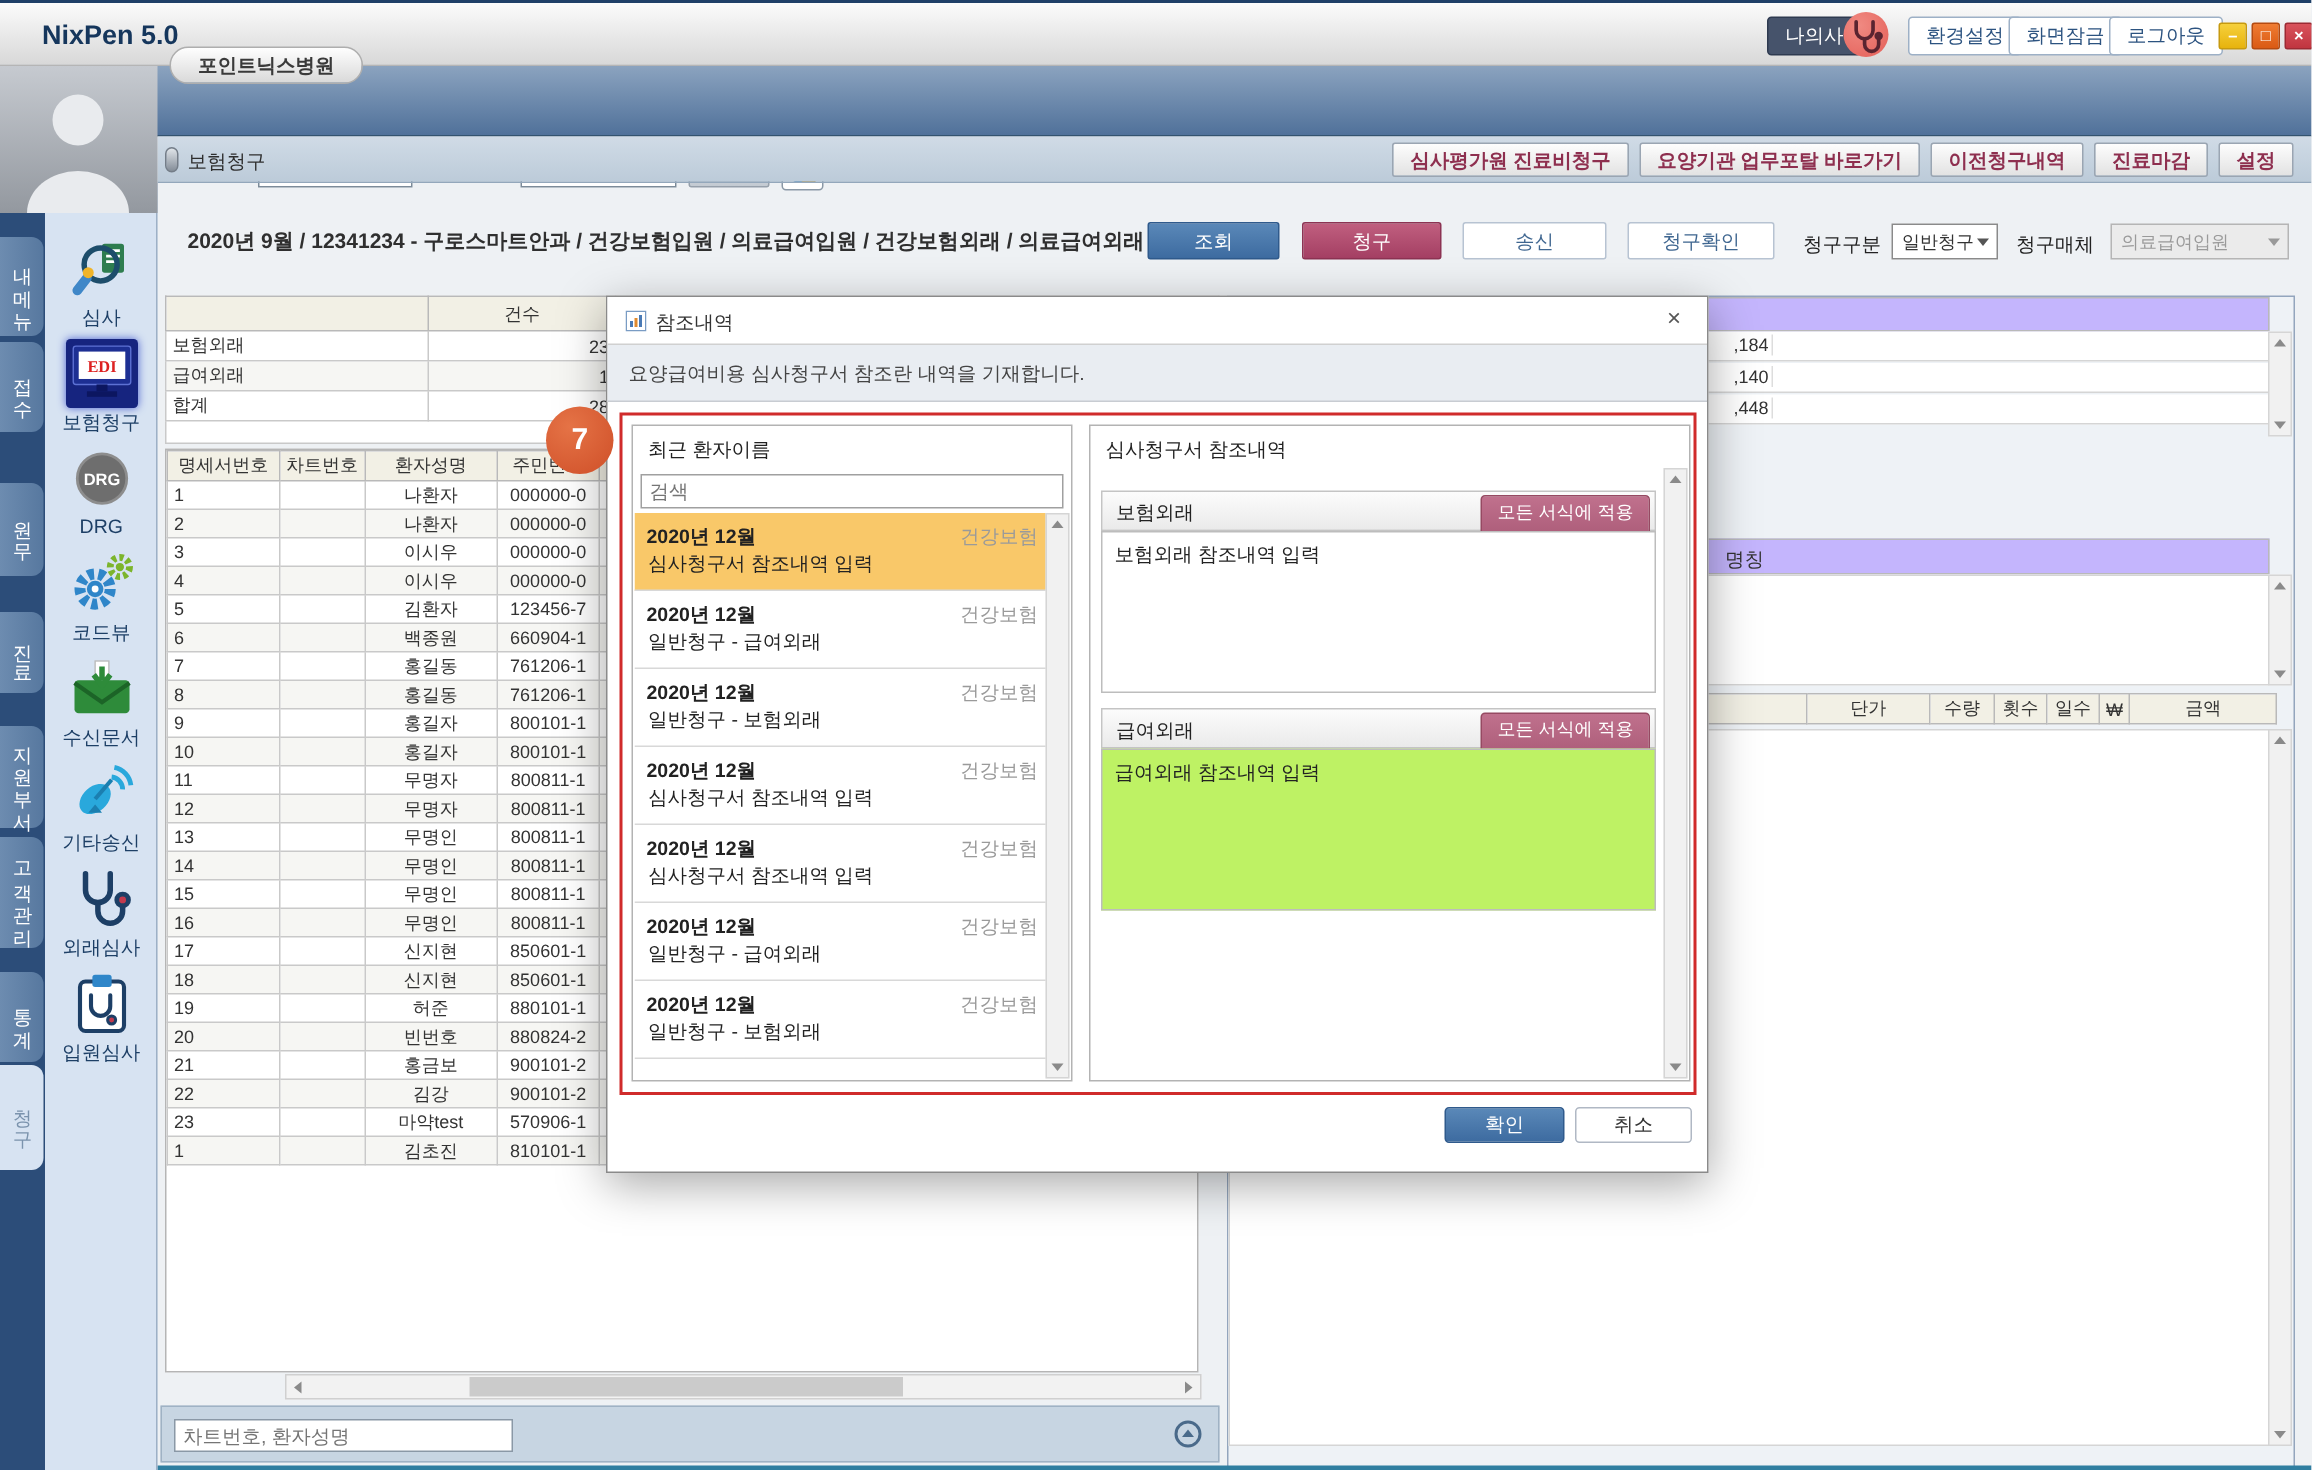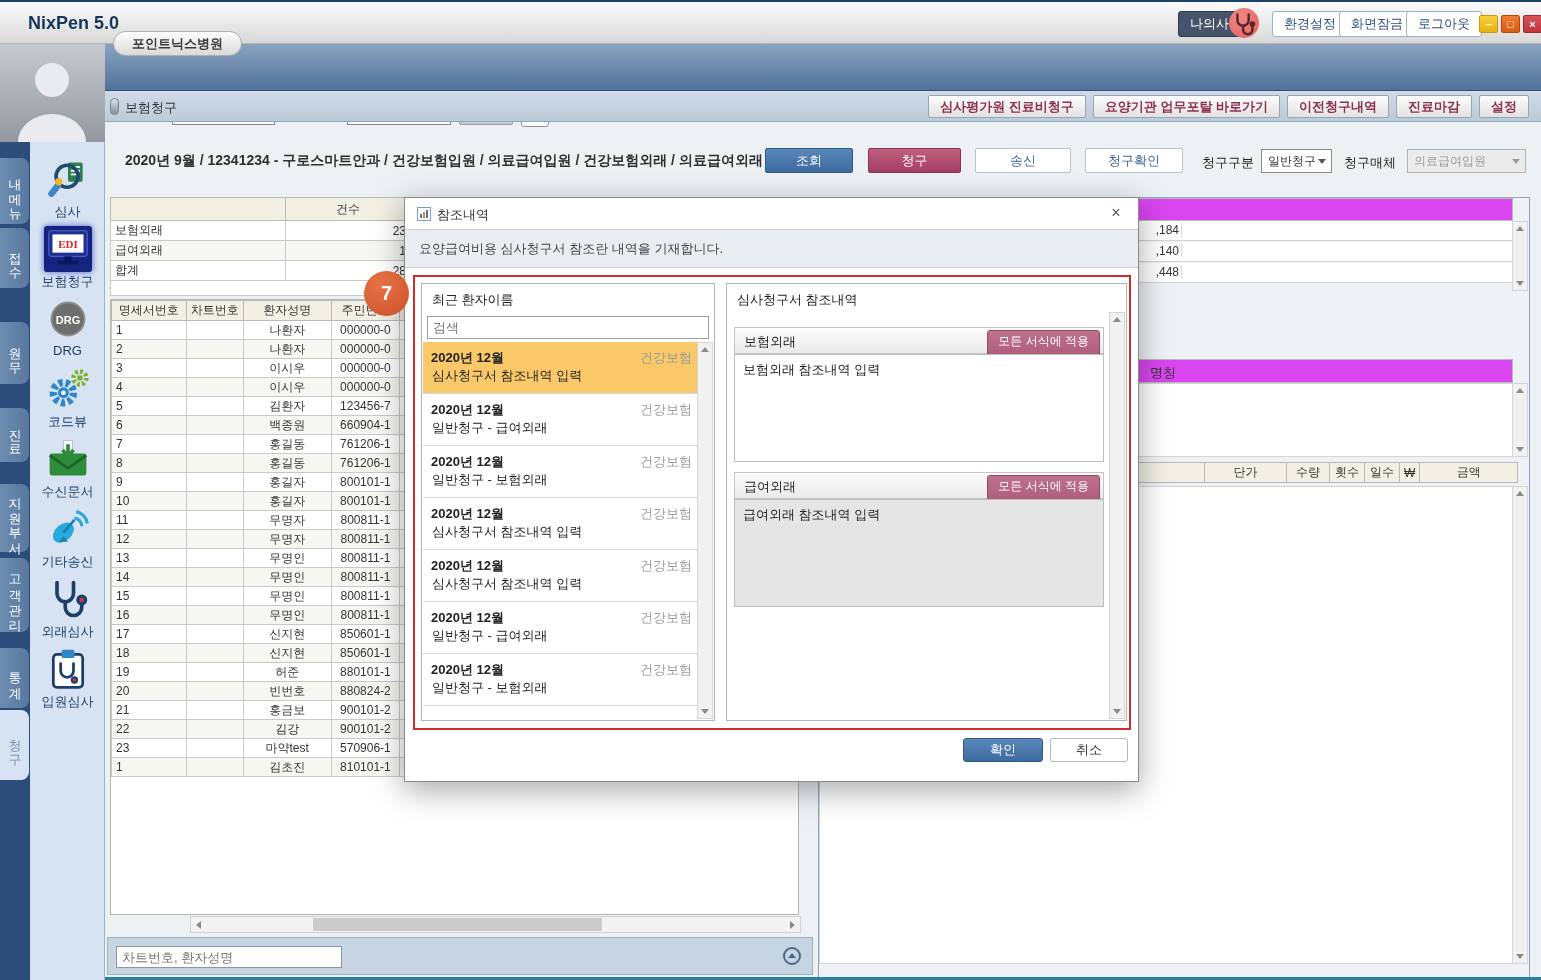--- a/index.html
+++ b/index.html
@@ -69,21 +69,21 @@
   .al { text-align:left; } .ac { text-align:center; } .ar { text-align:right; }
   #summary-table { left:110px; top:197px; }
   #summary-table th { height:23px; }
   #ptable-wrap { left:110px; top:299px; width:689px; height:616px; background:#fff; border:1px solid #b5b5b5; }
   #ptable td { height:19px; }
 
   
   #right-panel { left:818px; top:197px; width:712px; height:970px; background:#eef2f6; border:1px solid #93a5bd; }
   .rp-row { position:absolute; left:0; width:694px; height:20px; border-bottom:1px solid #d5d5d5; background:#fff; }
   .rp-val { position:absolute; left:0; top:2px; width:363px; text-align:right; padding-right:2px; font-size:12px; border-right:1px solid #ddd; }
-  .rp-head { position:absolute; background:#d946ef; border:1px solid #b9b9b9; }
+  .rp-head { position:absolute; background:#c4b5fd; border:1px solid #b9b9b9; }
   .vscroll { position:absolute; width:16px; background:#f1f1f1; border:1px solid #d5d5d5; }
   .tri-up,.tri-down,.tri-left,.tri-right { position:absolute; width:0; height:0; }
   .tri-up { border-left:4px solid transparent; border-right:4px solid transparent; border-bottom:5px solid #8a8a8a; }
   .tri-down { border-left:4px solid transparent; border-right:4px solid transparent; border-top:5px solid #8a8a8a; }
   .tri-left { border-top:4px solid transparent; border-bottom:4px solid transparent; border-right:5px solid #8a8a8a; }
   .tri-right { border-top:4px solid transparent; border-bottom:4px solid transparent; border-left:5px solid #8a8a8a; }
 
   
   #hscroll { left:190px; top:916px; width:611px; height:17px; background:#f2f2f2; border:1px solid #d0d0d0; }
   #hthumb { position:absolute; left:122px; top:1px; width:289px; height:13px; background:#cbcbcb; }
@@ -109,21 +109,21 @@
   .ref-item.selected { background:#f9c869; }
   .ref-date { position:absolute; left:8px; top:7px; font-weight:bold; font-size:13px; color:#222; }
   .ref-tag { position:absolute; right:8px; top:7px; font-size:13px; color:#9a9a9a; }
   .ref-desc { position:absolute; left:9px; bottom:8px; font-size:13px; color:#222; }
   #ref-scroll { right:1px; top:58px; bottom:1px; }
   #claim-scroll { right:1px; top:28px; bottom:1px; }
   .sec-head { position:absolute; left:7px; width:370px; height:27px; background:linear-gradient(#fcfcfc,#eaeaea); border:1px solid #c4c4c4; }
   .sec-label { position:absolute; left:9px; top:5px; font-size:13px; color:#222; }
   .apply-btn { position:absolute; right:3px; top:2px; height:34px; line-height:20px; padding:0 10px; background:linear-gradient(#c0718d,#a85875); border:1px solid #964962; border-radius:3px; color:#fff; font-size:12px; }
   .sec-ta { position:absolute; left:7px; width:370px; height:108px; border:1px solid #bdbdbd; padding:6px 8px; font-size:13px; color:#222; background:#fff; }
-  .sec-ta.yellow { background:#e5e5e5; }
+  .sec-ta.yellow { background:#bef264; }
   #modal-ok { position:absolute; left:558px; top:540px; width:80px; height:24px; background:linear-gradient(#5a88b8,#3d6ba0); border:1px solid #2f5a8c; border-radius:3px; color:#fff; font-size:13px; text-align:center; line-height:22px; }
   #modal-cancel { position:absolute; left:645px; top:540px; width:78px; height:24px; background:#fff; border:1px solid #b0b8c4; border-radius:3px; color:#333; font-size:13px; text-align:center; line-height:22px; }
   #step-badge { left:364px; top:271px; width:45px; height:45px; border-radius:50%; background:radial-gradient(circle at 35% 30%,#e57346,#cf4f28); color:#fff; font-weight:bold; font-size:20px; text-align:center; line-height:45px; z-index:60; }
 </style>
 </head>
 <body>
 
 <div id="titlebar" class="abs">
   <div id="app-name" class="abs">NixPen 5.0</div>
   <div id="hospital-pill" class="abs">포인트닉스병원</div>

